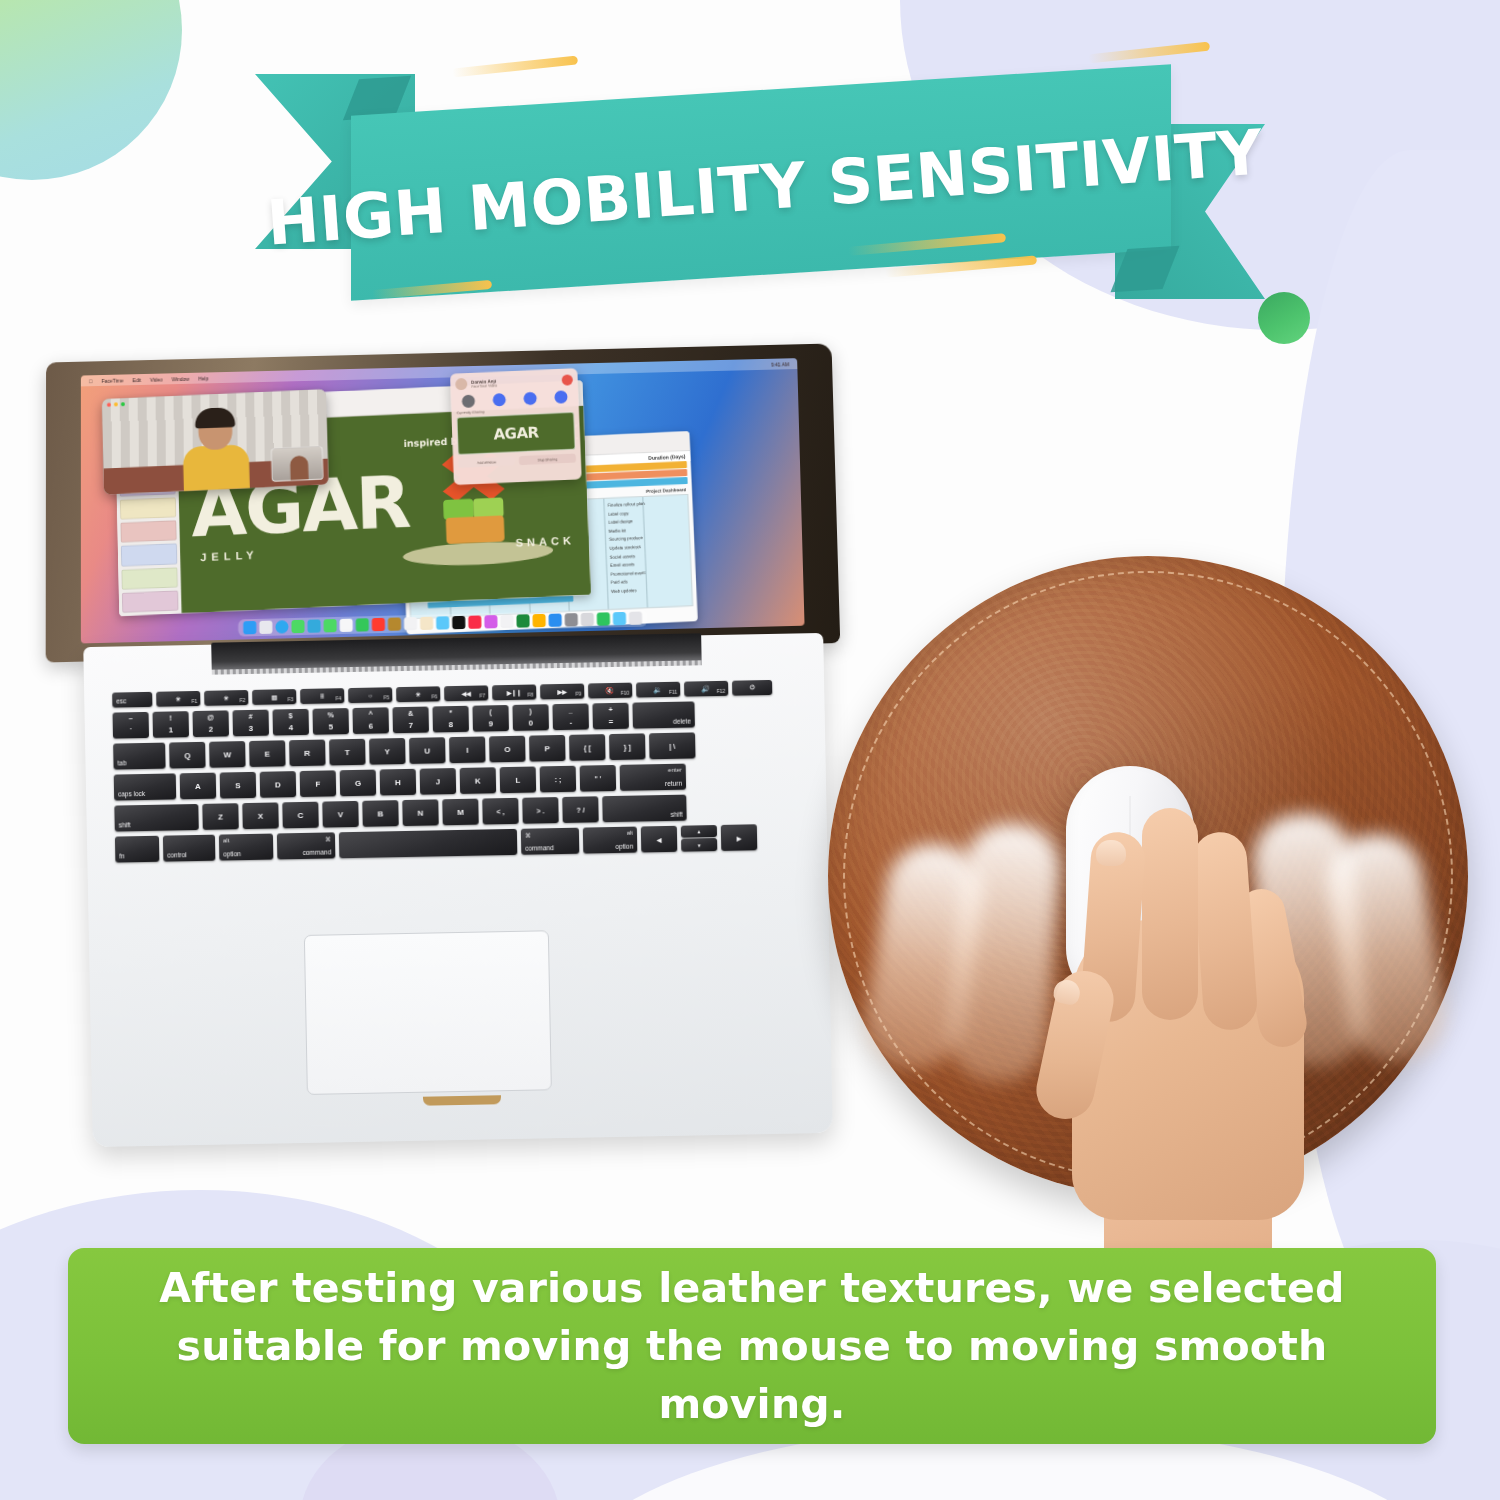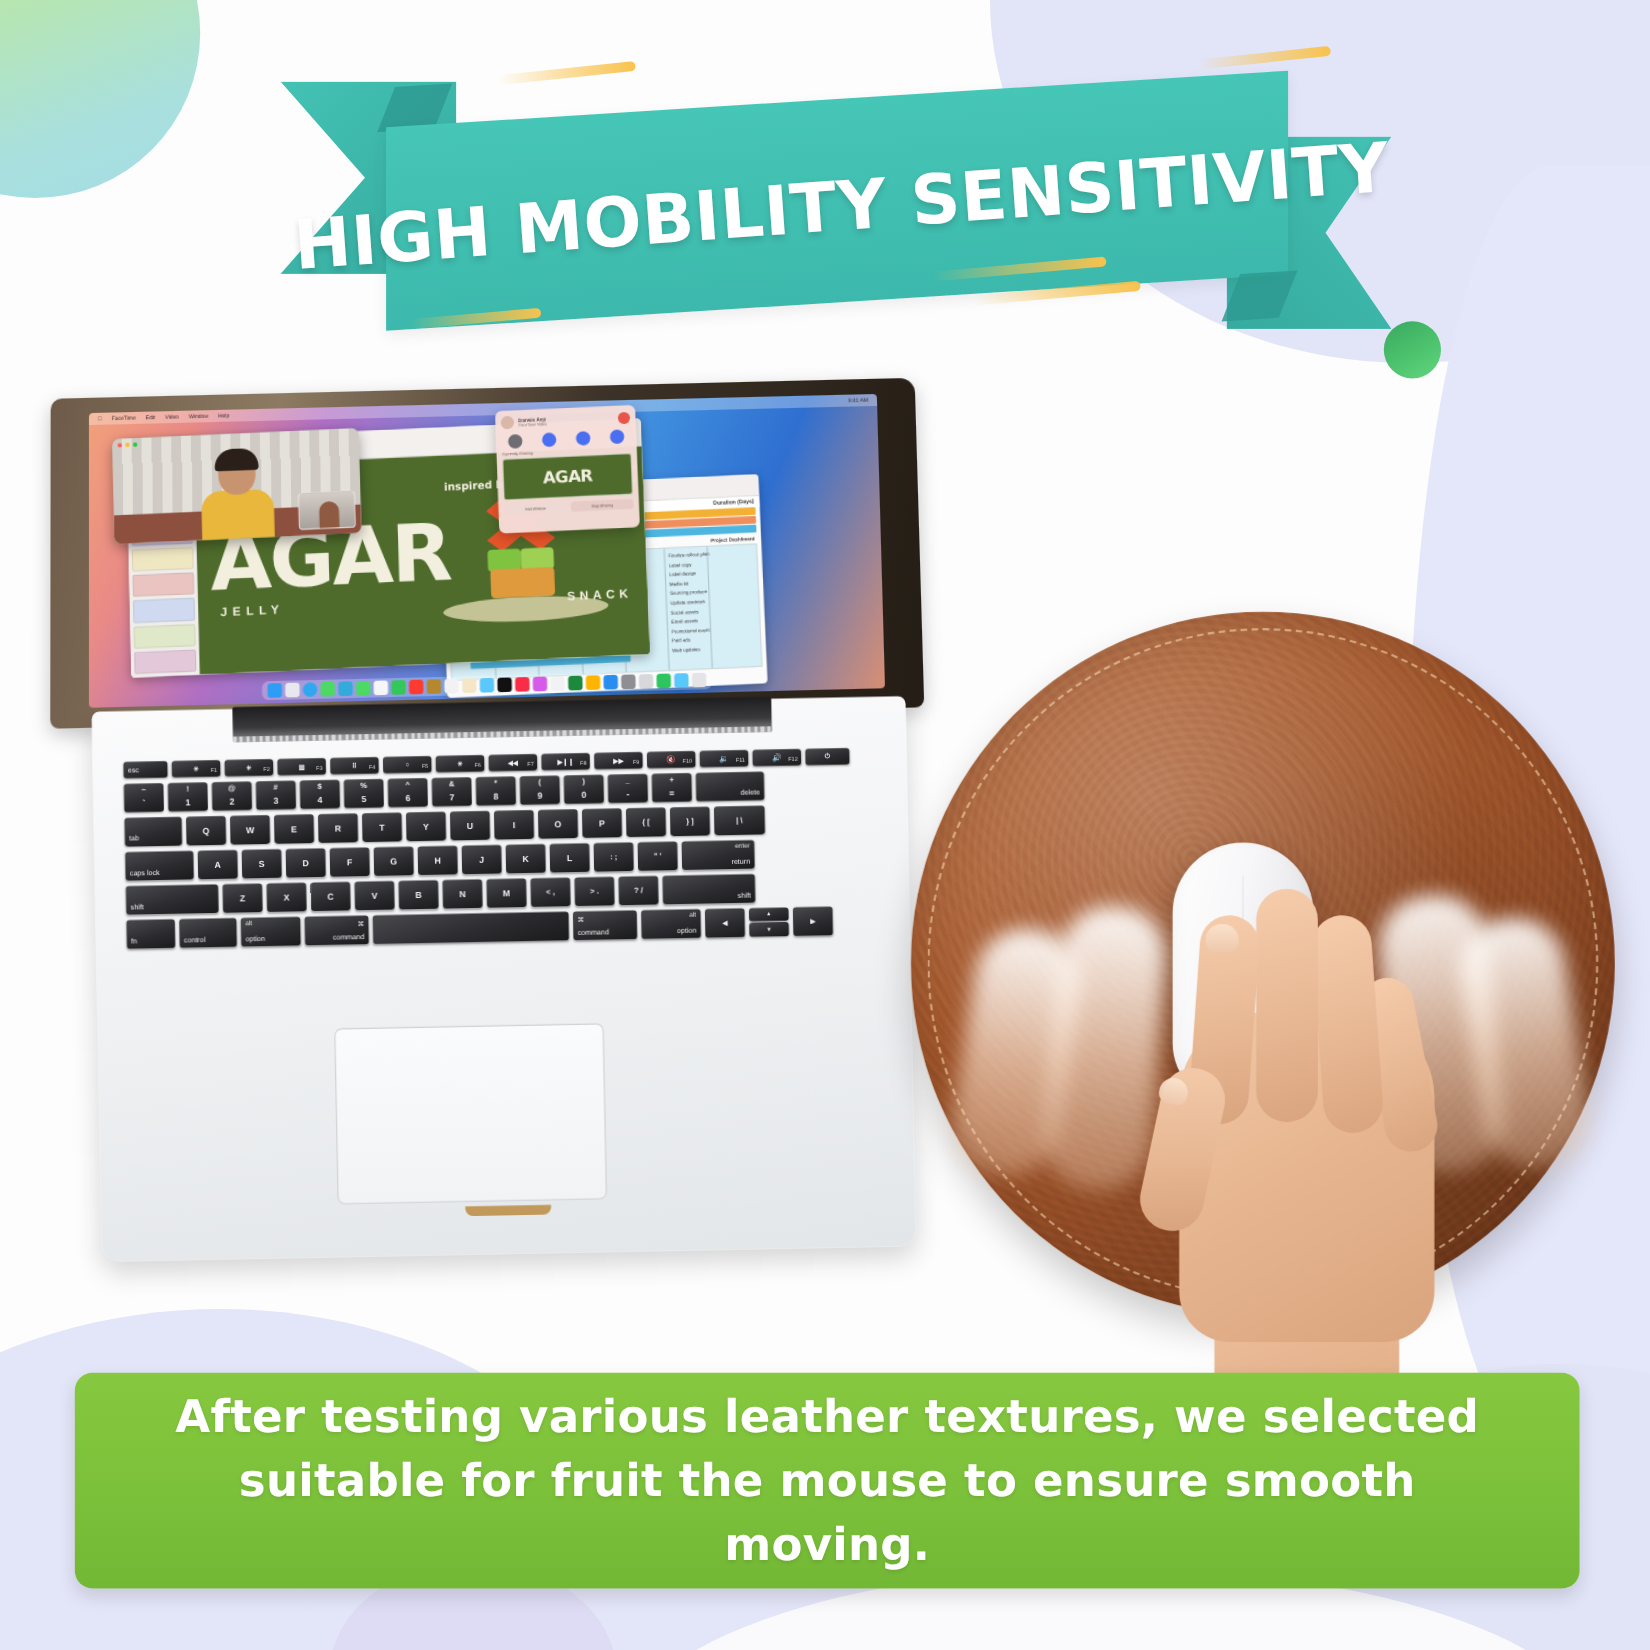--- a/index.html
+++ b/index.html
@@ -910,14 +910,14 @@
     <div class="finger" id="f-ring"></div>
     <div class="finger" id="f-mid"></div>
     <div class="finger" id="f-index"></div>
     <div class="nail" id="nail-index"></div>
     <div id="thumb"></div>
     <div class="nail" id="nail-thumb"></div>
   </div>
 </div>
 
 <div id="caption-box">
-  <div id="caption-text">After testing various leather textures, we selected suitable for fruit the mouse to ensure smooth moving.</div>
+  <div id="caption-text">After testing various leather textures, we selected suitable for moving the mouse to moving smooth moving.</div>
 </div>
 
 </body></html>

